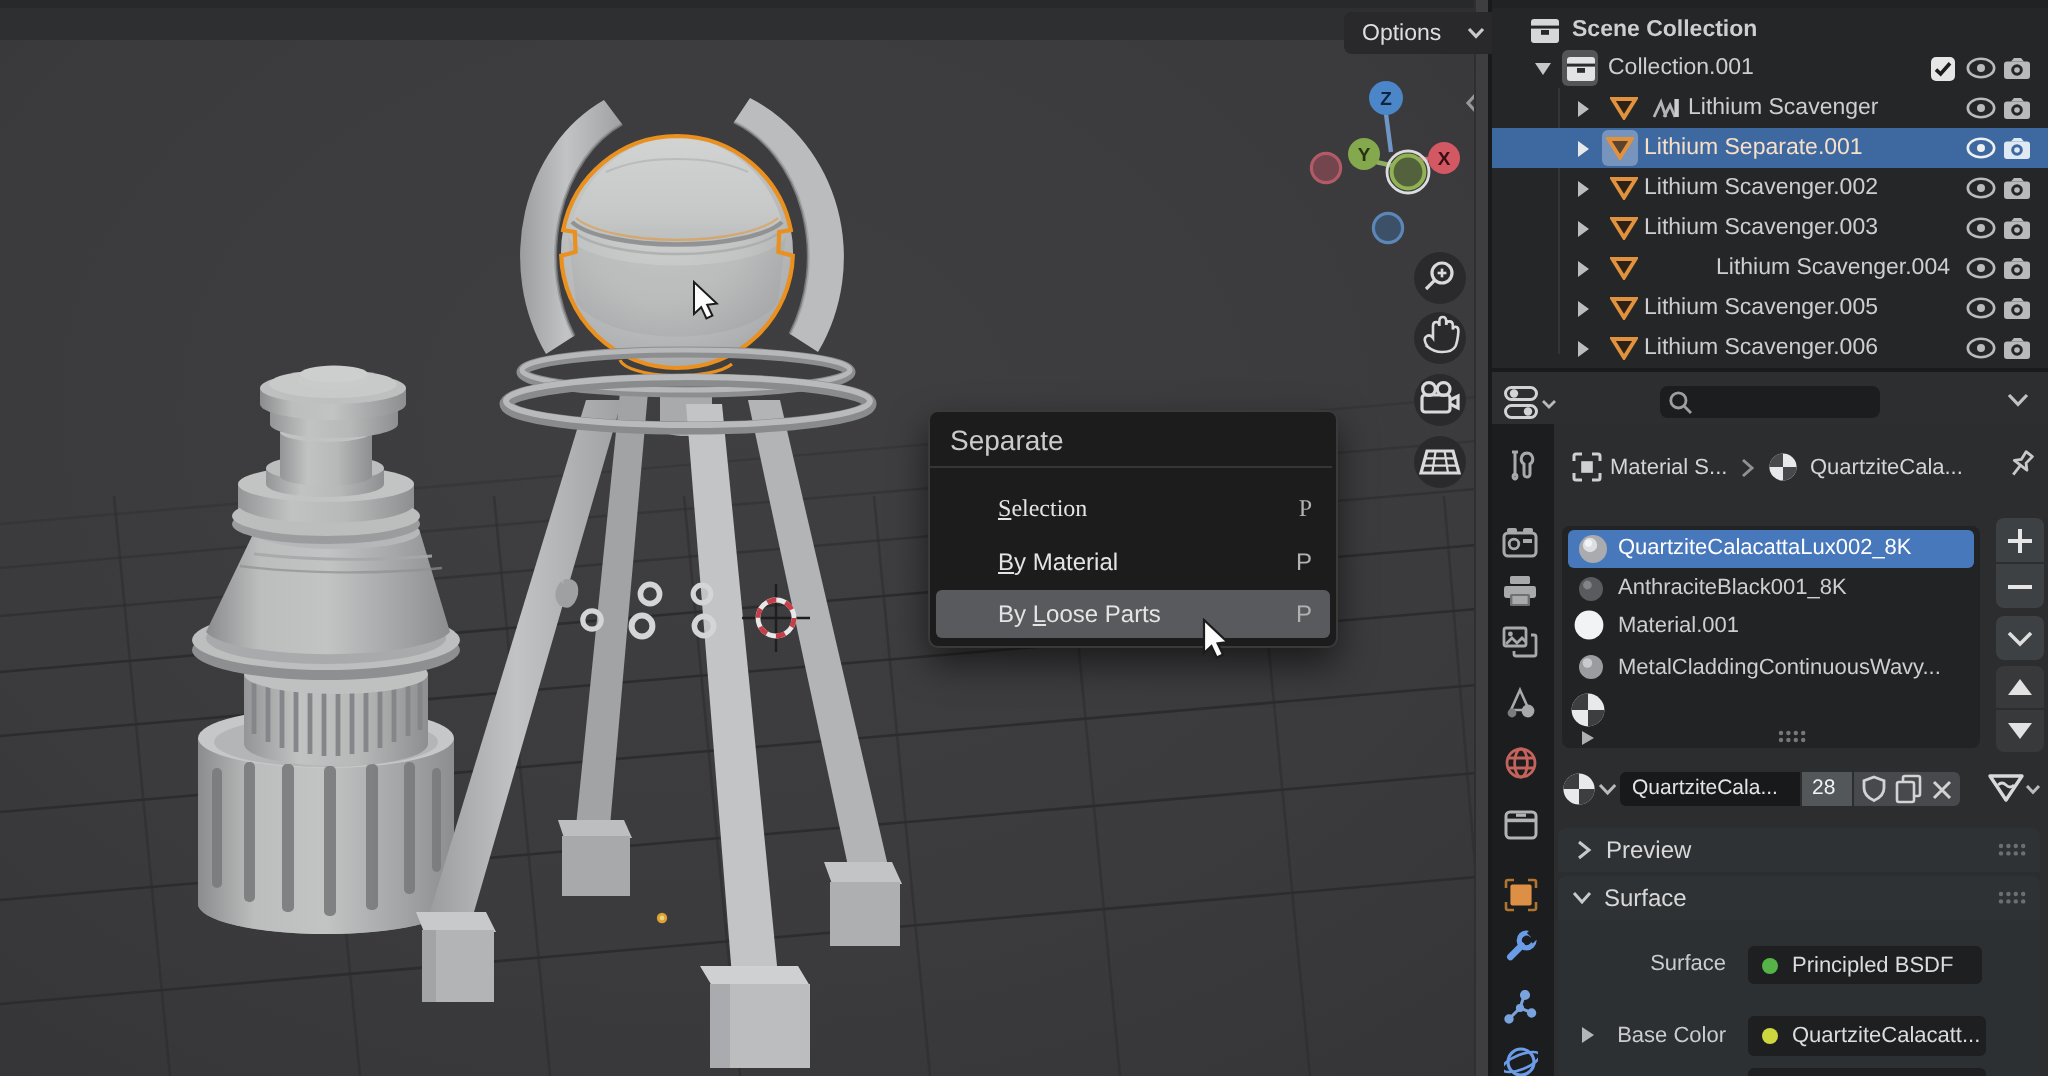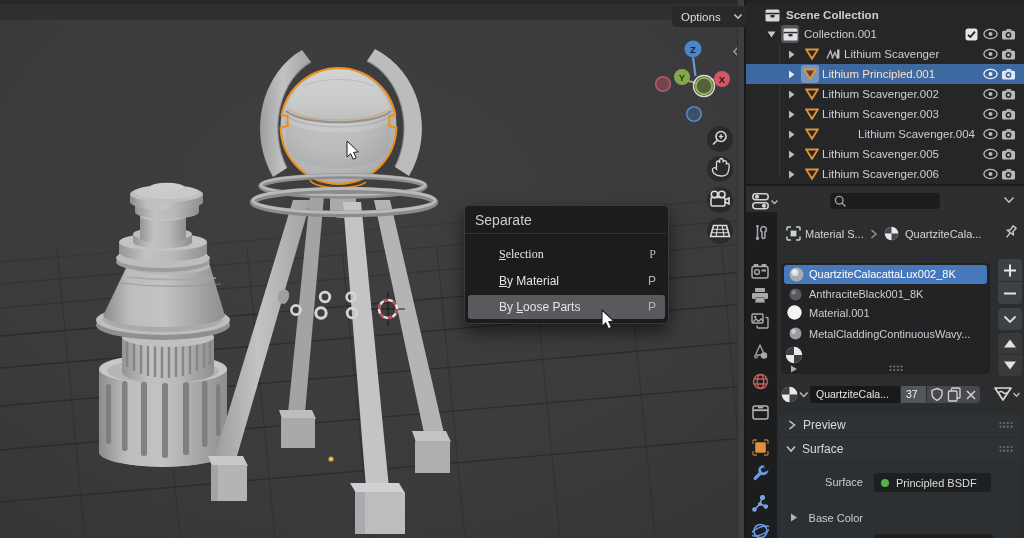--- a/index.html
+++ b/index.html
@@ -330,21 +330,21 @@
         </svg>
 </div>
 <div class="row" style="left:0;top:64px;width:278px;background:#3d68a0;color:#f7dfc8;">
   <svg class="abs" style="left:42px;top:6px" width="7" height="9">
           <path d="M1 0.5 L6.5 4.5 L1 8.5 Z" fill="#e8e9ea"></path>
         </svg>
   <span class="abs" style="left:55px;top:1px;width:18px;height:18px;background:rgba(255,255,255,0.3);border-radius:3px;"></span>
   <svg class="abs" style="left:57px;top:4px" width="14" height="12" viewBox="0 0 14 12">
           <path d="M1.2 1.5 H12.8 L7 10.8 Z" fill="#5a4430" stroke="#e2913c" stroke-width="1.9"></path>
         </svg>
-  <span style="margin-left:76px;">Lithium Principled.001</span>
+  <span style="margin-left:76px;">Lithium Separate.001</span>
   <svg class="abs" style="left:237px;top:4px" width="15" height="12">
           <ellipse cx="7.5" cy="6" rx="6.6" ry="4.6" stroke="#eef0f2" stroke-width="1.3" fill="none"></ellipse>
           <circle cx="7.5" cy="6" r="2" fill="#eef0f2"></circle>
         </svg>
   <svg class="abs" style="left:255px;top:4px" width="15" height="12">
           <path d="M4.5 2.8 L6 1 H9.5 L11 2.8" fill="#dfe9f4"></path>
           <rect x="1" y="2.8" width="13" height="8.7" rx="1.5" fill="#dfe9f4"></rect>
           <circle cx="7.5" cy="7" r="2.9" fill="#3d68a0"></circle>
           <circle cx="7.5" cy="7" r="1.4" fill="#dfe9f4"></circle>
         </svg>
@@ -623,21 +623,21 @@
   <circle cx="8.5" cy="8.5" r="7.8" fill="#e8e9ea"></circle>
   <path d="M8.5 0.7 A7.8 7.8 0 0 0 0.7 8.5 L8.5 8.5 Z" fill="#3c3e40"></path>
   <path d="M8.5 16.3 A7.8 7.8 0 0 0 16.3 8.5 L8.5 8.5 Z" fill="#3c3e40"></path>
 </svg>
 <svg class="abs" style="left:53px;top:205px" width="10" height="8">
         <path d="M1 1.5 l3.8 4 l3.8 -4" stroke="#b9babb" stroke-width="1.5" fill="none"></path>
       </svg>
 <div class="abs" style="left:64px;top:200px;width:90px;height:17px;background:#17191b;border-radius:3px 0 0 3px;"></div>
 <span class="abs" style="left:70px;top:202px;font-size:10.5px;color:#e4e4e5;">QuartziteCala...</span>
 <div class="abs" style="left:155px;top:200px;width:25px;height:17px;background:#54575a;"></div>
-<span class="abs" style="left:160px;top:202px;font-size:10.5px;color:#f2f2f2;">37</span>
+<span class="abs" style="left:160px;top:202px;font-size:10.5px;color:#f2f2f2;">28</span>
 <div class="abs" style="left:181px;top:200px;width:53px;height:17px;background:#47494c;border-radius:0 3px 3px 0;"></div>
 <svg class="abs" style="left:184px;top:201px" width="14" height="15" viewBox="0 0 14 15">
         <path d="M7 1.5 L12 3.4 V7 c0 3 -2.2 5 -5 6.3 C4.2 12 2 10 2 7 V3.4 Z" stroke="#d2d3d4" stroke-width="1.4" fill="none"></path>
       </svg>
 <svg class="abs" style="left:201px;top:201px" width="15" height="15" viewBox="0 0 15 15" stroke="#d2d3d4" stroke-width="1.3" fill="none">
         <rect x="4.5" y="1" width="8.5" height="10" rx="1"></rect>
         <rect x="1.5" y="4" width="8.5" height="10" rx="1" fill="#47494c"></rect>
       </svg>
 <svg class="abs" style="left:219px;top:203px" width="12" height="12">
         <path d="M2 2 L10 10 M10 2 L2 10" stroke="#d2d3d4" stroke-width="1.5"></path>
@@ -683,20 +683,23 @@
 </div>
 <div class="abs" style="left:33px;top:274px;width:241px;height:78px;background:#2d3032;"></div>
 <span class="plabel" style="left:37px;top:290px;width:80px;">Surface</span>
 <div class="pbtn" style="left:128px;top:287px;width:117px;height:19px;">
   <span class="dot" style="background:#55b347;"></span>Principled BSDF
 </div>
 <svg class="abs" style="left:44px;top:327px" width="8" height="10">
         <path d="M1 0.5 L7 4.5 L1 8.5 Z" fill="#b4b5b6"></path>
       </svg>
 <span class="plabel" style="left:37px;top:326px;width:80px;">Base Color</span>
+<div class="pbtn" style="left:128px;top:322px;width:119px;height:20px;">
+  <span class="dot" style="background:#cdd83e;"></span>QuartziteCalacatt...
+</div>
 <div class="abs" style="left:128px;top:348px;width:119px;height:4px;background:#1d1f21;border-radius:3px 3px 0 0;"></div>
 
   </div>
   <div id="menu" class="abs">
 
 <div class="abs" style="left:10px;top:6px;font-size:14px;color:#cbcbcb;">Separate</div>
 <div class="abs" style="left:0;top:27px;width:201px;height:1px;background:#353535;"></div>
 <div class="mi" style="top:36px;font-family:Liberation Serif, serif;">
         <span><u style="text-decoration-thickness:1px;">S</u>election</span>
         <span class="sc">P</span>

